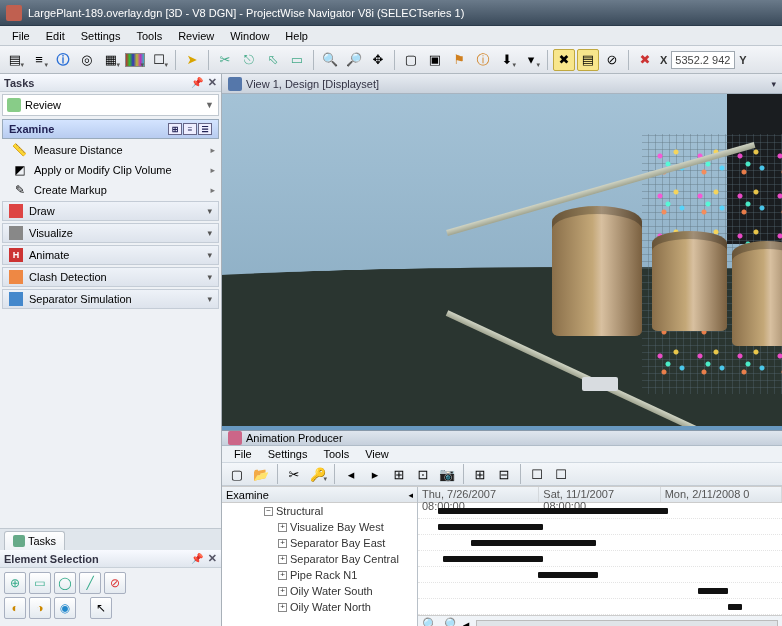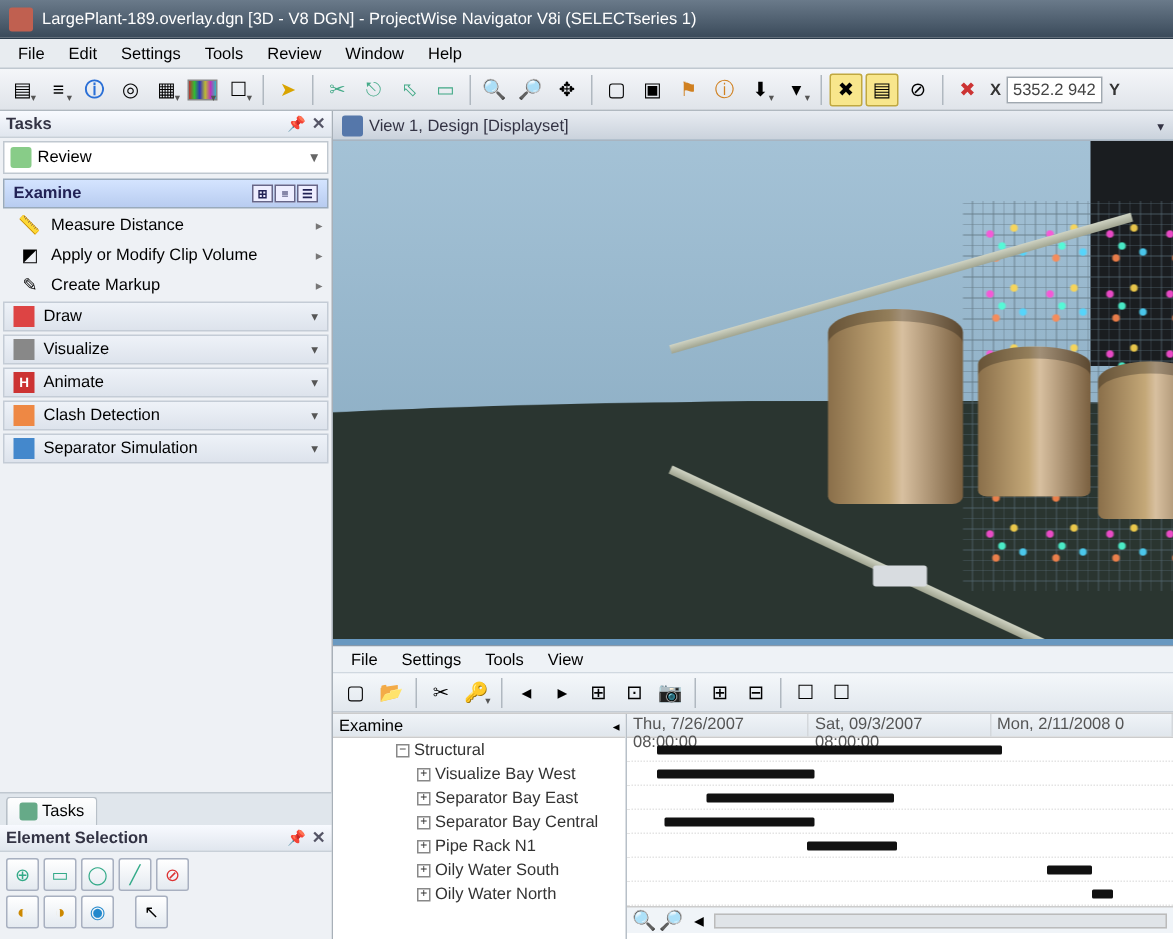--- a/index.html
+++ b/index.html
@@ -277,20 +277,24 @@
       <div class="beam b2"></div>
       <div class="tank t1"></div>
       <div class="tank t2"></div>
       <div class="tank t3"></div>
 
       <div class="truck"></div>
     </div>
     <div class="mid-gap"></div>
 
     <div class="anim">
+      <div class="anim-title">
+        <div class="aicon"></div>
+        <span>Animation Producer</span>
+      </div>
       <div class="anim-menu">
         <span>File</span>
         <span>Settings</span>
         <span>Tools</span>
         <span>View</span>
       </div>
       <div class="anim-tools">
         <div class="tbtn">▢</div>
         <div class="tbtn" style="color:#d8a020">📂</div>
         <div class="sep"></div>
@@ -340,21 +344,21 @@
               <span>Oily Water South</span>
             </div>
           <div class="tree-row" style="padding-left:56px">
               <span class="exp">+</span>
               <span>Oily Water North</span>
             </div>
         </div>
         <div class="gantt">
           <div class="gantt-hdr">
             <div>Thu, 7/26/2007 08:00:00</div>
-            <div>Sat, 09/3/2007 08:00:00</div>
+            <div>Sat, 11/1/2007 08:00:00</div>
             <div>Mon, 2/11/2008 0</div>
           </div>
           <div class="grow">
               <div class="gbar" style="left:20px;width:230px"></div>
             </div>
           <div class="grow">
               <div class="gbar" style="left:20px;width:105px"></div>
             </div>
           <div class="grow">
               <div class="gbar" style="left:53px;width:125px"></div>

